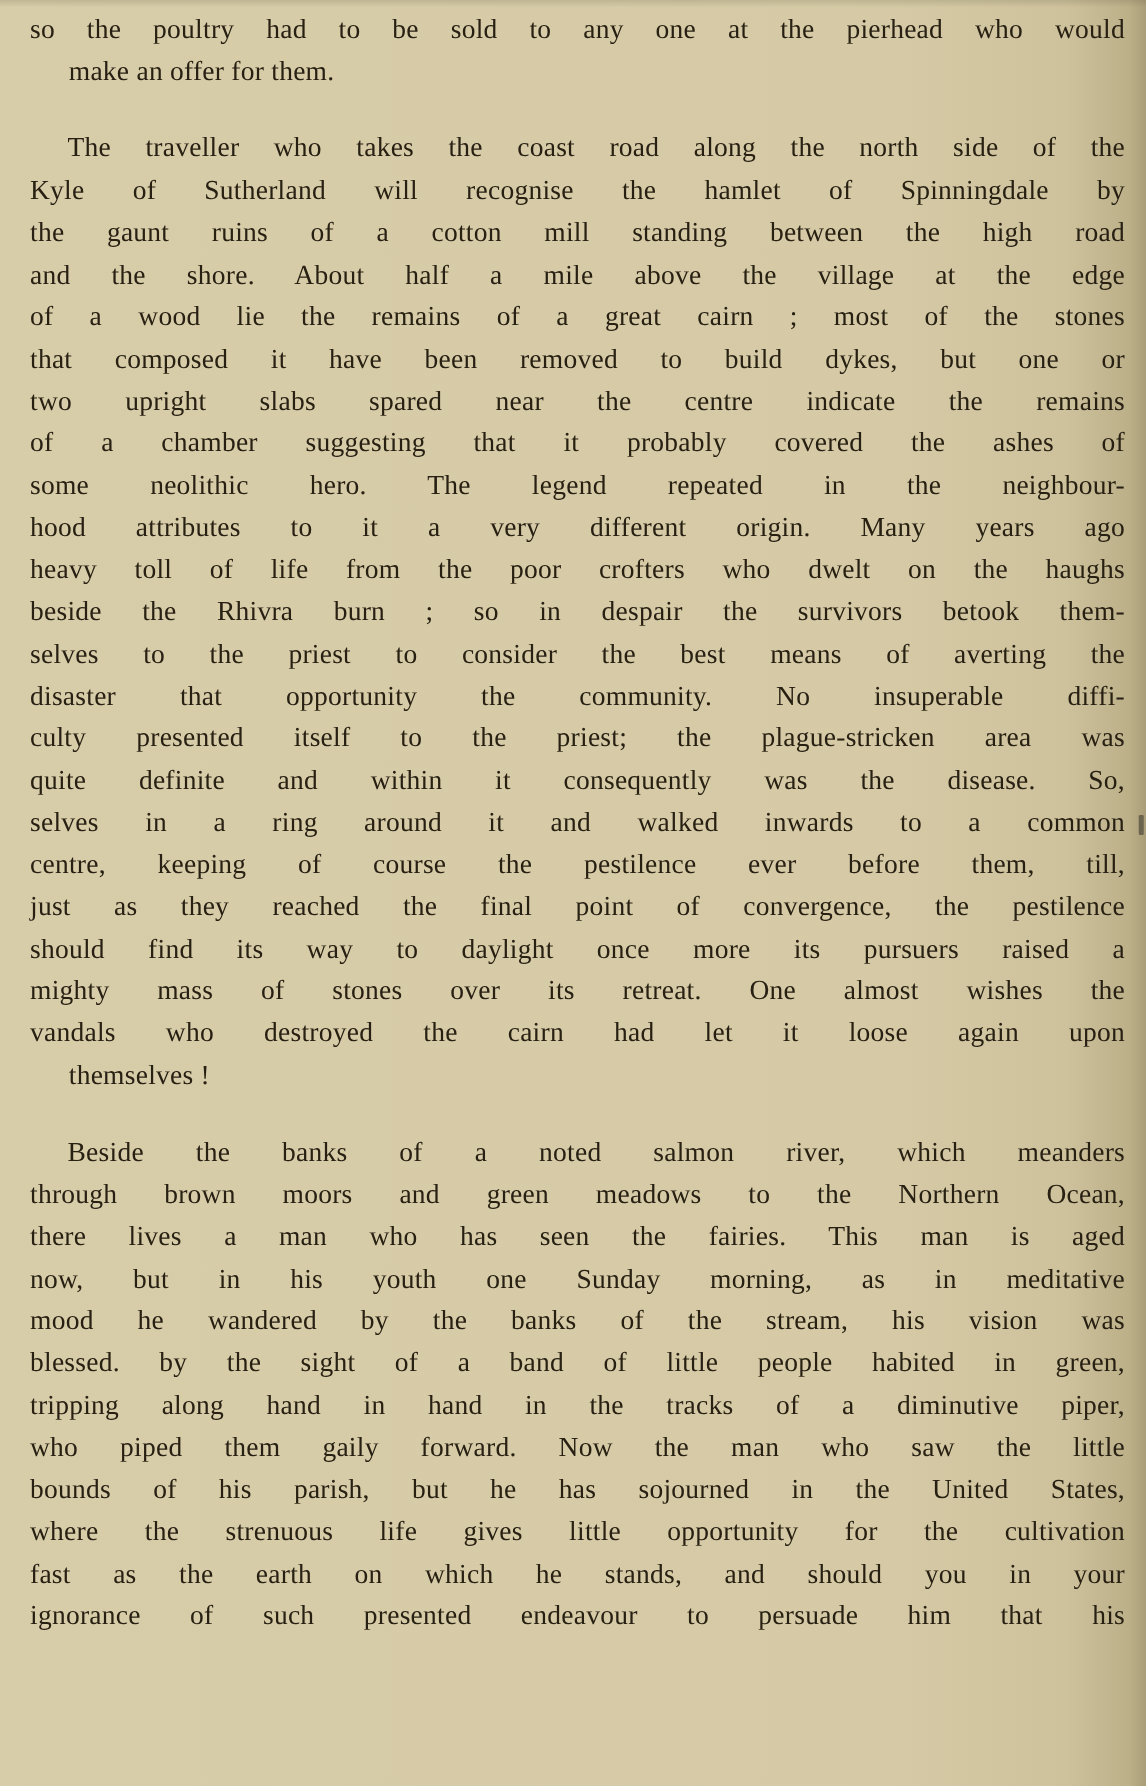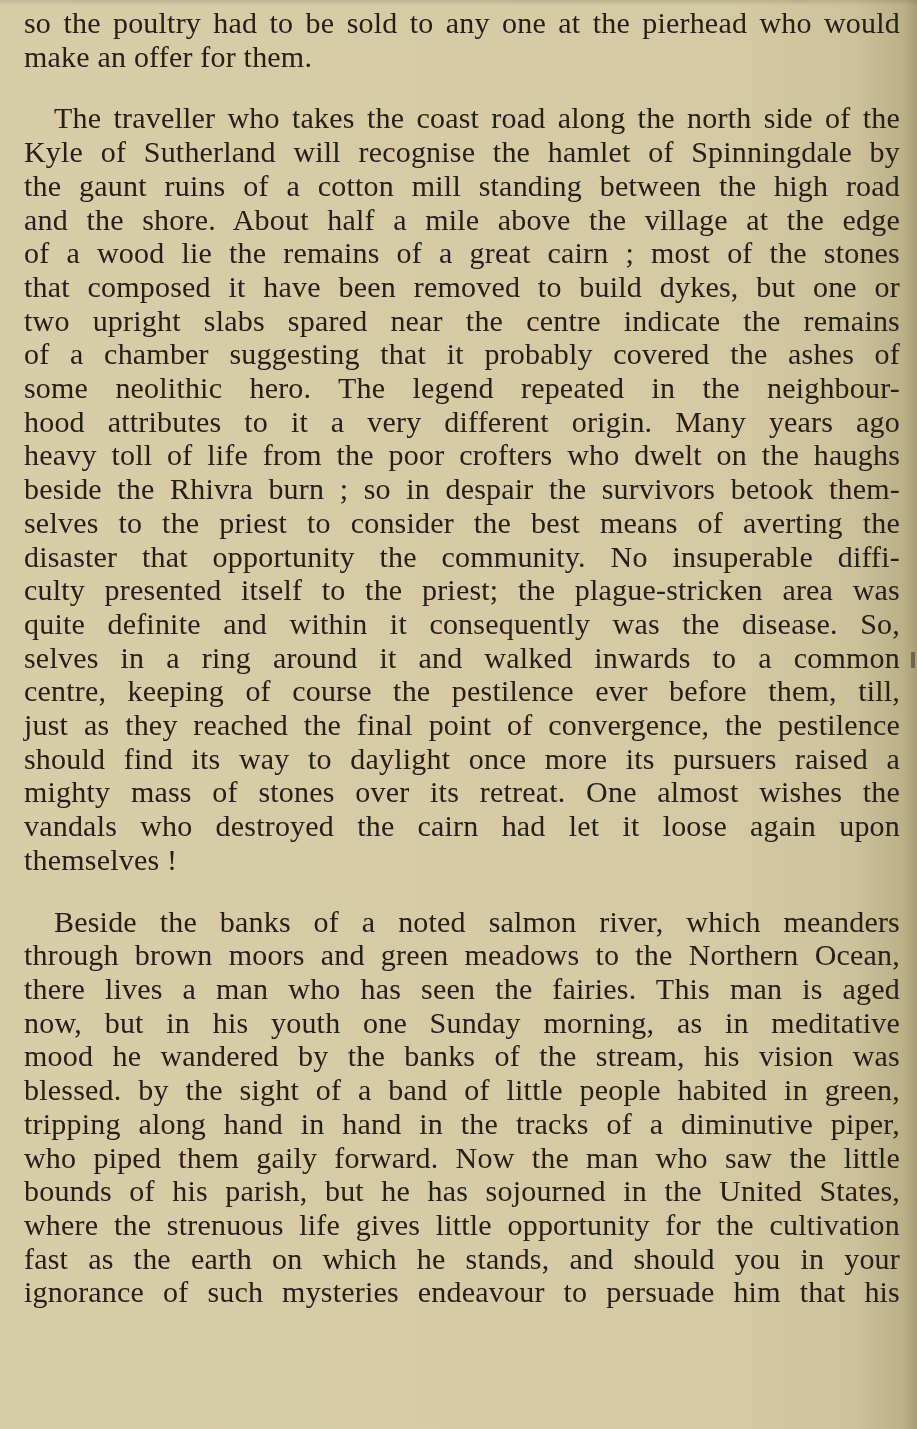--- a/index.html
+++ b/index.html
@@ -29,38 +29,39 @@
     background: linear-gradient(to bottom, rgba(90,80,55,0.18), rgba(90,80,55,0));
     pointer-events: none;
   }
   .text-block {
     position: absolute;
     left: 24px;
     top: 6px;
     width: 876px;
     color: #282013;
     font-family: "Liberation Serif", "DejaVu Serif", serif;
-    font-size: 30px;
+    font-size: 22px;
     line-height: 33.7px;
     letter-spacing: 0.2px;
   }
   .paragraph {
     margin: 0;
   }
   .line {
     text-align: justify;
     text-align-last: justify;
     min-height: 33.7px;
   }
   .line.indent {
     text-indent: 30px;
     margin-top: 28px;
   }
   .line.last {
     text-align-last: left;
+    margin-left: 31px;
   }
   .margin-mark {
     position: absolute;
     right: 2px;
     top: 652px;
     width: 4px;
     height: 16px;
     background: #6d6450;
     border-radius: 1px;
   }
@@ -104,17 +105,17 @@
         <div class="line">through brown moors and green meadows to the Northern Ocean,</div>
         <div class="line">there lives a man who has seen the fairies.  This man is aged</div>
         <div class="line">now, but in his youth one Sunday morning, as in meditative</div>
         <div class="line">mood he wandered by the banks of the stream, his vision was</div>
         <div class="line">blessed. by the sight of a band of little people habited in green,</div>
         <div class="line">tripping along hand in hand in the tracks of a diminutive piper,</div>
         <div class="line">who piped them gaily forward.  Now the man who saw the little</div>
         <div class="line">bounds of his parish, but he has sojourned in the United States,</div>
         <div class="line">where the strenuous life gives little opportunity for the cultivation</div>
         <div class="line">fast as the earth on which he stands, and should you in your</div>
-        <div class="line">ignorance of such mysteries endeavour to persuade him that his</div>
+        <div class="line">ignorance of such presented endeavour to persuade him that his</div>
       </div>
     </div>
   <div class="margin-mark"></div>
 </div>
 
 </body></html>

